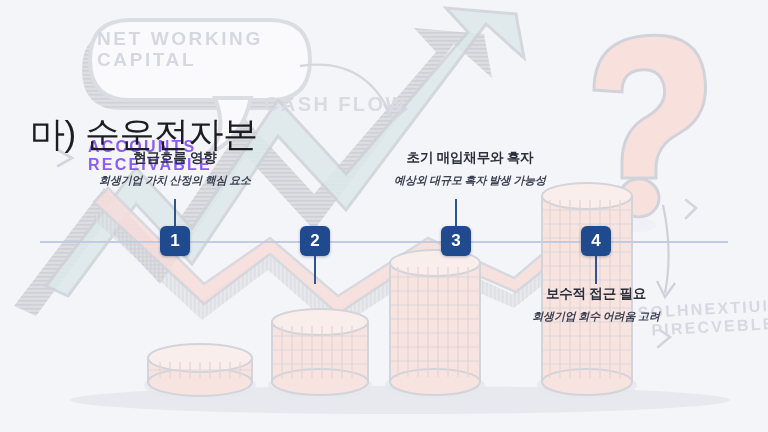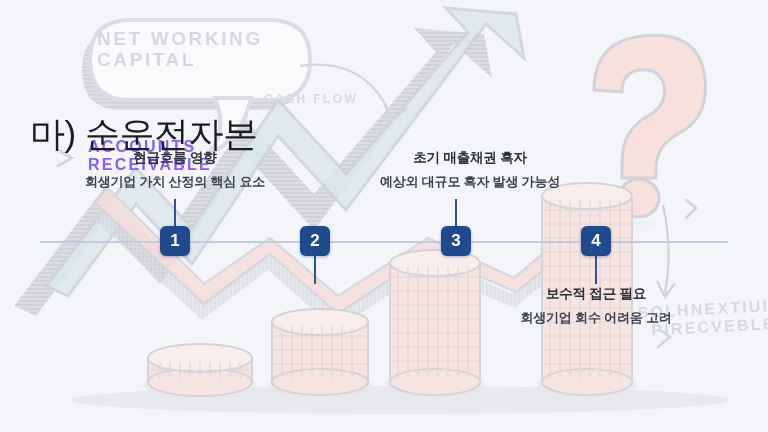--- a/index.html
+++ b/index.html
@@ -12,42 +12,42 @@
   }
   #slide{position:relative;width:768px;height:432px;overflow:hidden;background:#f4f5f9;padding-left:12px;}
 
   
   .art{position:absolute;inset:0;width:768px;height:432px;pointer-events:none;}
 
   
   .wm{position:absolute;color:#d9dae2;font-weight:700;letter-spacing:2px;
       white-space:pre-line;line-height:1.12;user-select:none;}
   #wm-nwc{left:97px;top:28px;font-size:19px;letter-spacing:2.6px;color:#d6d7e0;}
-  #wm-cashflow{left:264px;top:93px;font-size:12px;letter-spacing:2.4px;color:#d9dae2;}
+  #wm-cashflow{left:264px;top:93px;font-size:20px;letter-spacing:2.4px;color:#d9dae2;}
   #wm-ar{left:88px;top:138px;font-size:16px;letter-spacing:2.2px;color:#8b5cf6;}
   #wm-solh{left:638px;top:300px;font-size:16px;letter-spacing:2.2px;color:#d7d8e1;
            transform:rotate(-3deg);text-align:center;}
 
   
   .baseline{position:absolute;left:40px;top:241px;width:688px;height:2px;
             background:#c3cbe0;}
 
   
   .marker{position:absolute;width:30px;height:30px;border-radius:6px;
           background:#1f4a8e;color:#ffffff;font-size:17px;font-weight:700;
           display:flex;align-items:center;justify-content:center;
           box-shadow:0 1px 3px rgba(25,50,100,.35);z-index:6;}
   .stem{position:absolute;width:2px;background:#2d5596;z-index:5;}
 
   
   .callout{position:absolute;z-index:7;text-align:center;}
   .callout .c-title{font-size:13.5px;font-weight:700;color:#2b2f3a;
         letter-spacing:-.2px;white-space:nowrap;line-height:1.2;}
-  .callout .c-sub{font-size:13px;font-weight:600;color:#3c4252;
-        margin-top:7px;white-space:nowrap;letter-spacing:-.2px;}
+  .callout .c-sub{font-size:11px;font-weight:600;color:#3c4252;
+        margin-top:7px;white-space:nowrap;letter-spacing:-.2px;font-style:italic;}
 
   
   #page-title{position:absolute;left:30px;top:88px;font-size:35px;
       font-weight:400;color:#1b1d22;letter-spacing:-.5px;z-index:8;
       white-space:nowrap;}
 </style>
 </head>
 <body>
 
 <div id="slide">
@@ -161,21 +161,21 @@
     <div class="c-title">현금흐름 영향</div>
     <div class="c-sub">회생기업 가치 산정의 핵심 요소</div>
   </div>
 
   <div class="marker" style="left:300px;top:226px;">2</div>
   <div class="stem" style="left:314px;top:256px;height:28px;"></div>
 
   <div class="stem" style="left:455px;top:199px;height:28px;"></div>
   <div class="marker" style="left:441px;top:226px;">3</div>
   <div class="callout" style="left:325px;top:150px;width:290px;">
-    <div class="c-title">초기 매출채권 흑자</div>
+    <div class="c-title">초기 매입채무와 흑자</div>
     <div class="c-sub">예상외 대규모 흑자 발생 가능성</div>
   </div>
 
   <div class="marker" style="left:581px;top:226px;">4</div>
   <div class="stem" style="left:595px;top:256px;height:28px;"></div>
   <div class="callout" style="left:466px;top:286px;width:260px;">
     <div class="c-title">보수적 접근 필요</div>
     <div class="c-sub">회생기업 회수 어려움 고려</div>
   </div>
 

